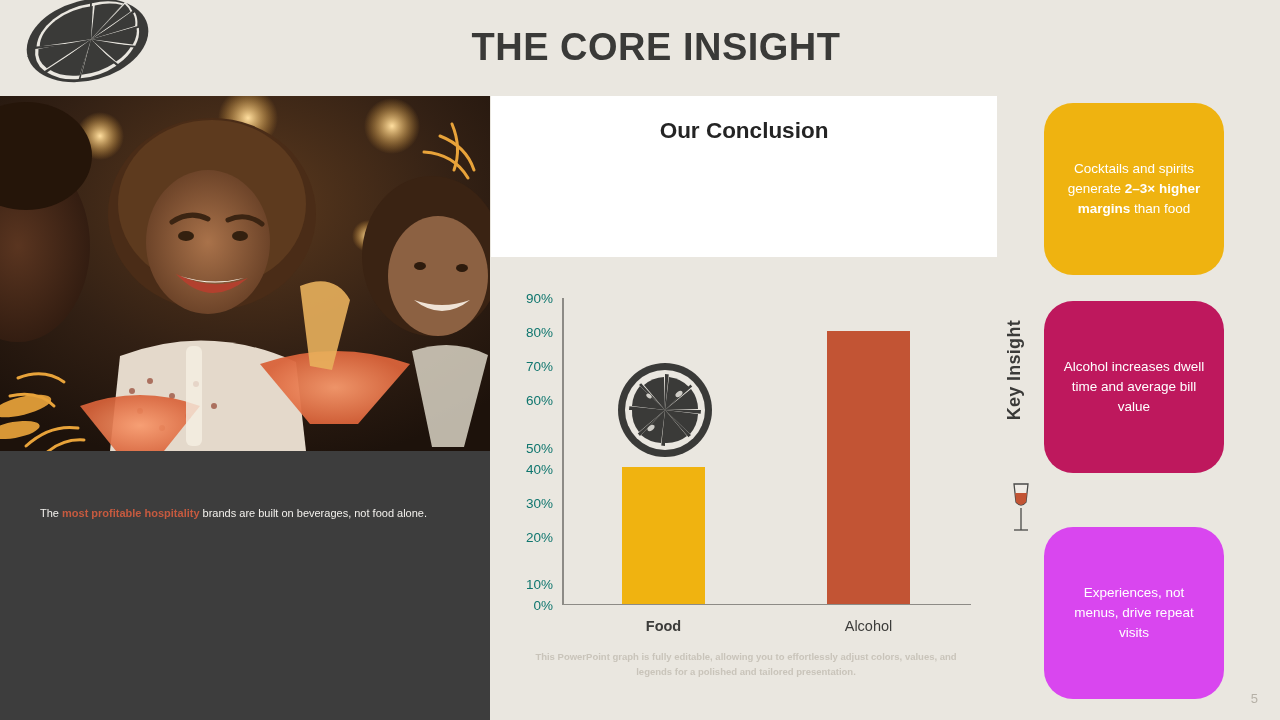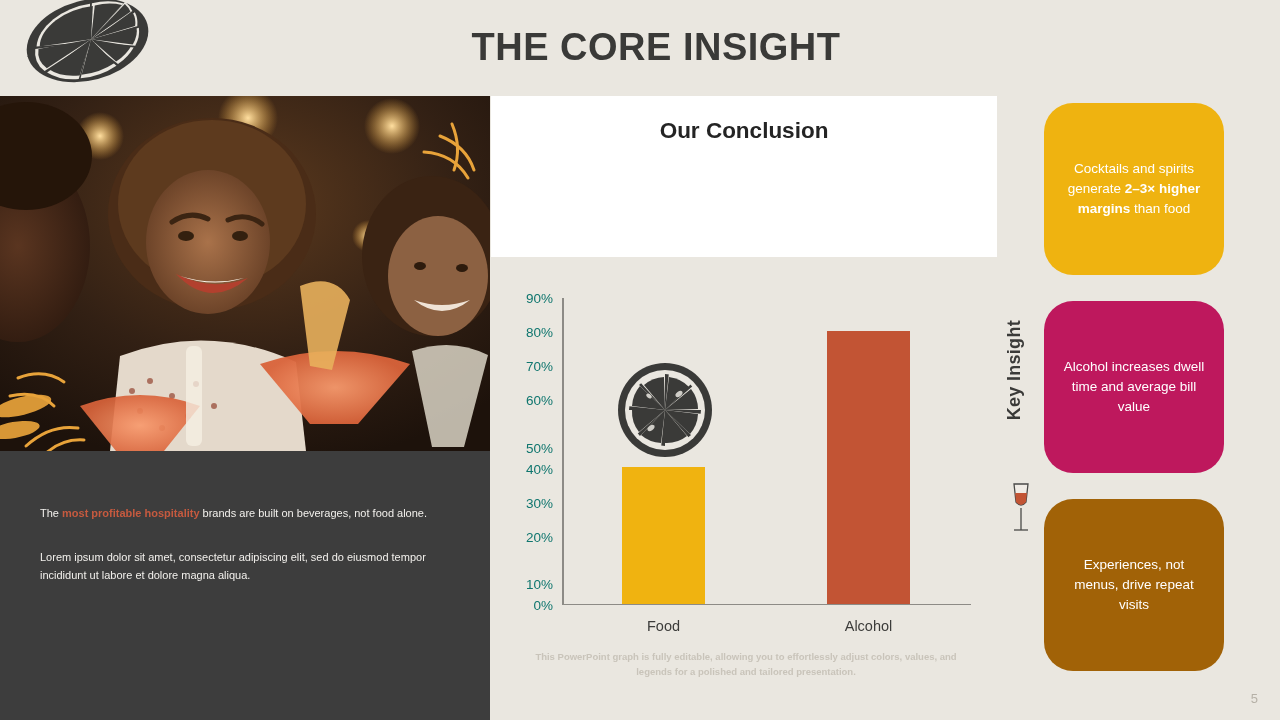--- a/index.html
+++ b/index.html
@@ -93,21 +93,21 @@
     transform: translateY(-50%);
   }
   .bar { position: absolute; bottom: 1.5px; width: 83px; }
   .bar-food { left: 60px; background: #F0B310; }
   .bar-alcohol { left: 265px; background: #C25434; }
   .xlabel {
     position: absolute; top: 100%; margin-top: 13px;
     width: 150px; text-align: center;
     font-size: 14.5px; color: #3c3c3a;
   }
-  .xlabel-food { left: 60px; margin-left: -33.5px; }
+  .xlabel-food { left: 60px; margin-left: -33.5px; font-weight: bold; }
   .xlabel-alcohol { left: 265px; margin-left: -33.5px; }
 
   
   .lemon-slice {
     position: absolute; left: 613px; top: 358px;
     width: 104px; height: 104px; pointer-events: none;
   }
 
   .chart-caption {
     position: absolute; left: 30px; top: 385px;
@@ -134,21 +134,21 @@
     width: 180px; height: 172px;
     display: flex; align-items: center; justify-content: center;
     padding: 28px 16px;
     text-align: center;
     color: #FFFFFF;
     font-size: 13.5px; line-height: 1.5; border-radius: 29px;
   }
   .insight-card b { font-weight: bold; }
   .card-1 { top: 103px; background: #EFB310; }
   .card-2 { top: 301px; background: #be185d; }
-  .card-3 { top: 499px; background: #a16207; }
+  .card-3 { top: 527px; background: #d946ef; }
 
   
   .page-number {
     position: absolute; right: 22px; bottom: 14px;
     font-size: 13px; color: #B6B1A7;
   }
 </style>
 </head>
 <body>
 
@@ -268,21 +268,20 @@
     </g>
     <g fill="#E8A33A" opacity="0.92">
       <ellipse cx="22" cy="310" rx="30" ry="9" transform="rotate(-14 22 310)"></ellipse>
       <ellipse cx="14" cy="334" rx="26" ry="8" transform="rotate(-10 14 334)"></ellipse>
     </g>
   </svg>
 </div>
 
 <div class="dark-panel">
   <p><span>The </span><span class="hl-orange">most profitable hospitality</span><span> brands are built on beverages, not food alone.</span></p>
-  <p>Lorem ipsum dolor sit amet, consectetur adipiscing elit, sed do eiusmod tempor incididunt ut labore et dolore magna aliqua.</p>
 </div>
 
 <div class="conclusion-card">
   <div class="conclusion-title">Our Conclusion</div>
 </div>
 
 <div class="chart-area">
   <div class="chart-plot">
     <div class="axis-line-y"></div>
     <div class="axis-line-x"></div>

